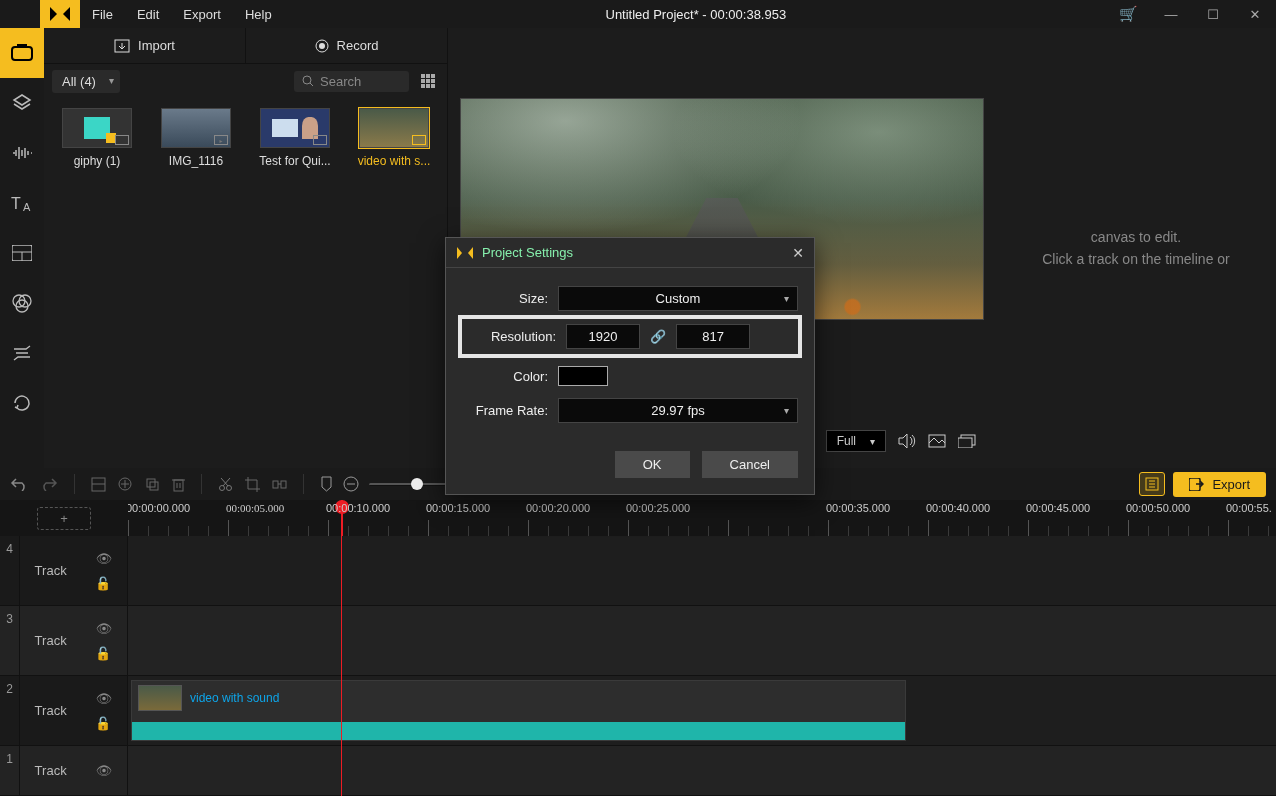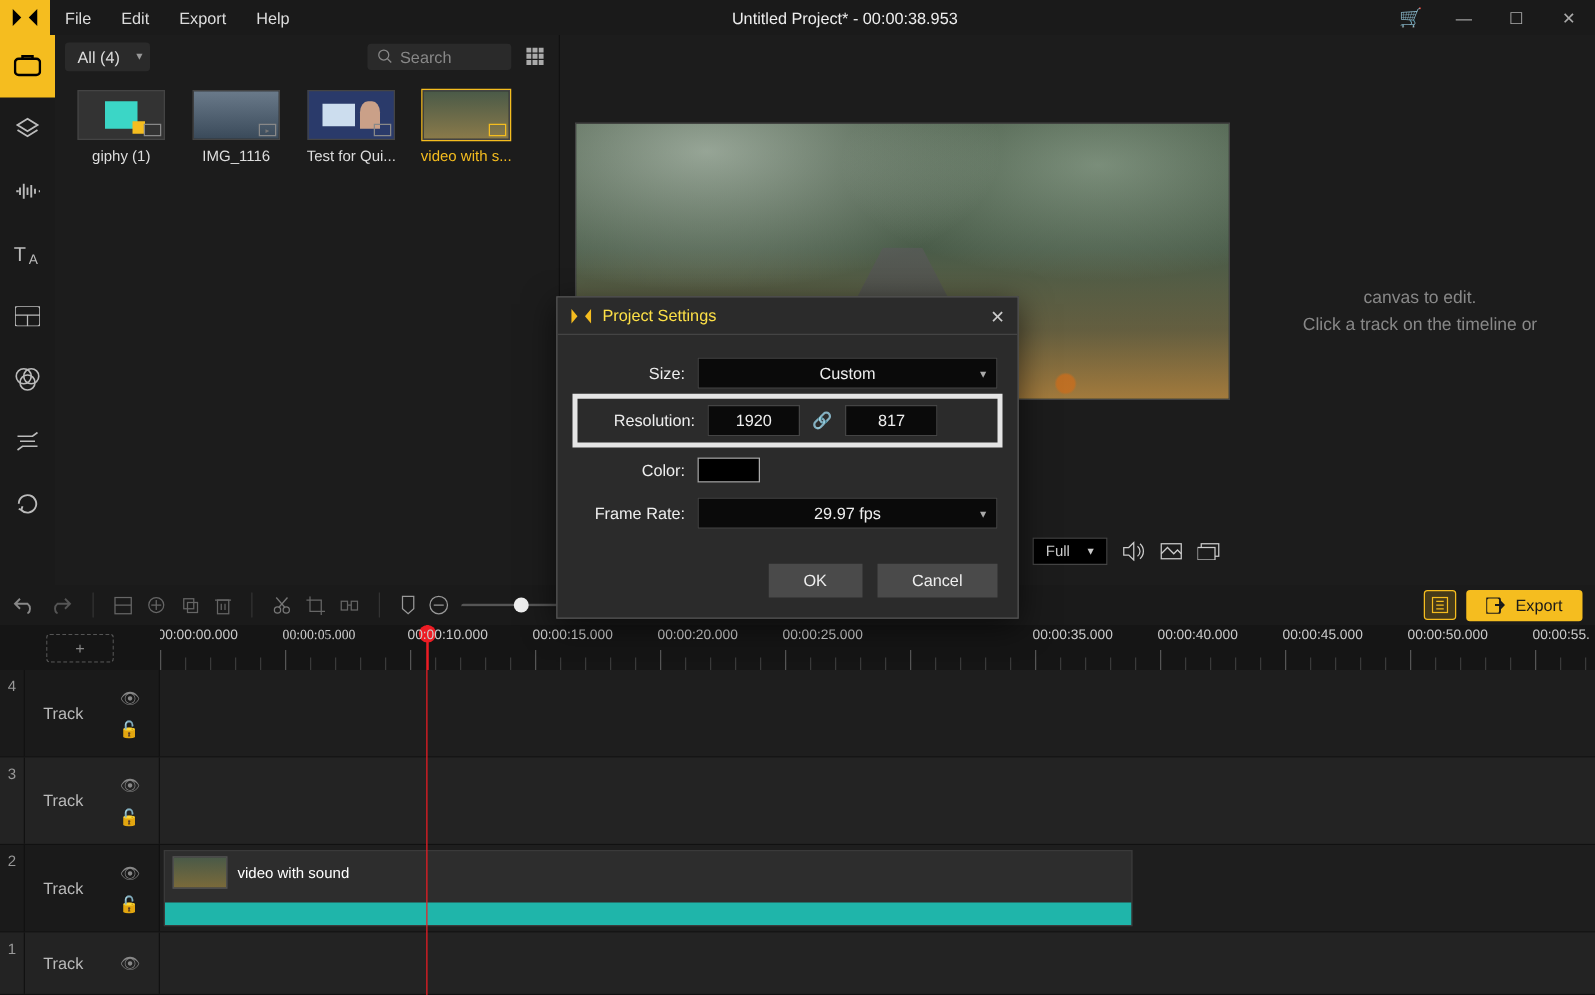--- a/index.html
+++ b/index.html
@@ -1,19 +1,19 @@
 <!DOCTYPE html>
 <html><head>
 <meta charset="utf-8">
 <style>
   * { box-sizing: border-box; margin: 0; padding: 0; font-family: "Segoe UI", Arial, sans-serif; }
   body { background:#1a1a1a; color:#ccc; width:1276px; height:796px; overflow:hidden; font-size:13px; user-select:none; }
 
   
-  .titlebar { height:28px; display:flex; align-items:center; background:#1a1a1a; }
+  .titlebar { height:28px; display:flex; align-items:center; background:#1a1a1a;padding-left:40px; }
   .titlebar .logo { width:40px; height:28px; background:#f5bd1f; display:flex; align-items:center; justify-content:center; color:#000; }
   .titlebar .menu { display:flex; gap:0; }
   .titlebar .menu span { padding:0 12px; color:#ddd; cursor:default; }
   .titlebar .title { flex:1; text-align:center; color:#eee; }
   .titlebar .winctrl { display:flex; align-items:center; }
   .titlebar .winctrl div { width:42px; text-align:center; color:#aaa; }
   .cart-icon { color:#f5bd1f; font-size:15px; }
 
   
   .main { display:flex; height:440px; }
@@ -25,21 +25,21 @@
   .media-top { height:36px; display:flex; border-bottom:1px solid #111;}
   .media-top .tab { flex:1; display:flex; align-items:center; justify-content:center; gap:8px; color:#ddd; }
   .media-top .tab + .tab { border-left:1px solid #111;}
   .media-filter { height:34px; display:flex; align-items:center; gap:8px; padding:0 8px; }
   .pill { background:#2a2a2a; border-radius:3px; padding:4px 24px 4px 10px; position:relative; color:#ddd;}
   .pill .chev { position:absolute; right:6px; top:5px; color:#999; font-size:10px;}
   .media-filter .spacer { flex:1;}
   .searchbox { background:#2a2a2a; border-radius:3px; display:flex; align-items:center; padding:3px 8px; color:#888; width:115px;}
   .gridicon { color:#aaa; font-size:14px; padding:4px;}
 
-  .thumbs { display:flex; gap:2px; padding:10px 8px; }
+  .thumbs { display:flex; gap:2px; padding:10px 8px;justify-content:space-between; }
   .thumb { width:90px; text-align:center; }
   .thumb .box { width:70px; height:40px; margin:0 auto 6px; background:#333; border:1px solid #444; position:relative; overflow:hidden; display:flex; align-items:center; justify-content:center; font-size:10px; color:#777;}
   .thumb.sel .box { outline:1px solid #f5bd1f; }
   .thumb .label { font-size:12px; color:#ddd; }
   .thumb.sel .label { color:#f5bd1f; }
 
   .preview { flex:1; background:#1c1c1c; display:flex; flex-direction:column; align-items:center; position:relative;}
   .canvas { margin-top:70px; width:524px; height:222px; background:linear-gradient(#5a6a58,#3f4f3f); position:relative; overflow:hidden; border:1px solid #444;}
   .canvas-inner{position:absolute;inset:0;background:
     radial-gradient(ellipse at 20% 10%, rgba(230,240,230,.5), transparent 40%),
@@ -89,25 +89,25 @@
   .track .info { flex:1; display:flex; flex-direction:column; align-items:center; justify-content:center; color:#bbb; gap:4px; border-right:1px solid #111;}
   .track .info-row{width:100%;display:flex;align-items:center;justify-content:space-around;}
   .track .info-row .label{font-size:13px;}
   .track .info-row .icns{display:flex;flex-direction:column;gap:10px;color:#888;font-size:13px;}
   .track .lane { flex:1; position:relative; background:#1e1e1e;}
   .track.alt .lane, .track.alt .head{ background:#232323;}
   .clip { position:absolute; top:4px; bottom:4px; background:#2d2d2d; border:1px solid #3a3a3a; }
   .clip .vid { height:34px; display:flex; align-items:center; gap:8px; padding:0 6px;}
   .clip .vid .mini{width:44px;height:26px;background:linear-gradient(#4a5a48,#7a6a3a);border:1px solid #555;}
   .clip .aud { position:absolute; left:0; right:0; bottom:0; height:18px; background:#1fb5aa;}
-  .clip .lbl { color:#ffffff; font-size:12px;}
+  .clip .lbl { color:#0ea5e9; font-size:12px;}
   .modal { position:absolute; left:445px; top:237px; width:370px; background:#2b2b2b; border:1px solid #555; box-shadow:0 6px 24px rgba(0,0,0,.6);}
   .modal .mhdr { height:30px; display:flex; align-items:center; padding:0 10px; border-bottom:1px solid #444;}
   .modal .mhdr .mlogo { width:18px;height:18px;display:inline-flex;align-items:center;justify-content:center;color:#f5bd1f;margin-right:8px;}
-  .modal .mhdr .mtitle { color:#fde047; font-size:13px;}
+  .modal .mhdr .mtitle { color:#86efac; font-size:13px;}
   .modal .mhdr .close { margin-left:auto; color:#ccc; font-size:14px;}
   .modal .mbody { padding:18px 16px 6px;}
   .mrow { display:flex; align-items:center; margin-bottom:12px;}
   .mrow .lbl { width:96px; text-align:right; color:#eee; padding-right:10px; font-size:13px;}
   .mrow .ctrl { flex:1; display:flex; align-items:center; gap:10px;}
   .drop { flex:1; background:#0a0a0a; border:1px solid #444; padding:4px 8px; color:#eee; display:flex; align-items:center; justify-content:center; position:relative; font-size:13px;}
   .drop .chev{position:absolute; right:8px; color:#aaa; font-size:10px;}
   .numbox { width:74px; background:#0a0a0a; border:1px solid #444; padding:4px 0; text-align:center; color:#eee; font-size:13px;}
   .link-ic{color:#ccc;font-size:13px;}
   .colorbox { width:50px; height:20px; background:#000; border:1px solid #aaa;}
@@ -189,20 +189,40 @@
     </div>
     <div class="tool">
       <svg width="20" height="20" viewBox="0 0 20 20">
           <path d="M3 10 a7 7 0 1 1 2 5" fill="none" stroke="#bbb" stroke-width="1.5"></path>
           <polyline points="3,14 5,15 6,12" fill="none" stroke="#bbb" stroke-width="1.5"></polyline>
         </svg>
     </div>
   </div>
 
   <div class="media-area">
+    <div class="media-top">
+      <div class="tab">
+        <span>
+          <svg width="16" height="14" viewBox="0 0 16 14">
+              <rect x="1" y="1" width="14" height="12" fill="none" stroke="#ddd"></rect>
+              <path d="M8 4 v5 M5 7 l3 3 3-3" stroke="#ddd" fill="none"></path>
+            </svg>
+        </span>
+        <span>Import</span>
+      </div>
+      <div class="tab">
+        <span>
+          <svg width="14" height="14" viewBox="0 0 14 14">
+              <circle cx="7" cy="7" r="6" fill="none" stroke="#ddd"></circle>
+              <circle cx="7" cy="7" r="3" fill="#ddd"></circle>
+            </svg>
+        </span>
+        <span>Record</span>
+      </div>
+    </div>
     <div class="media-filter">
       <div class="pill">
         <span>All (4)</span>
         <span class="chev">▾</span>
       </div>
       <div class="spacer"></div>
       <div class="searchbox">
         <span style="margin-right:6px">
           <svg width="12" height="12" viewBox="0 0 12 12">
               <circle cx="5" cy="5" r="4" fill="none" stroke="#888"></circle>

